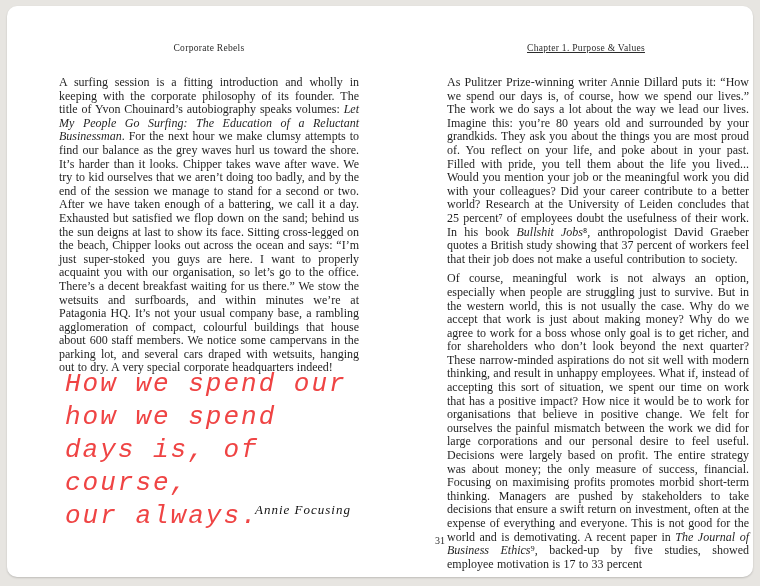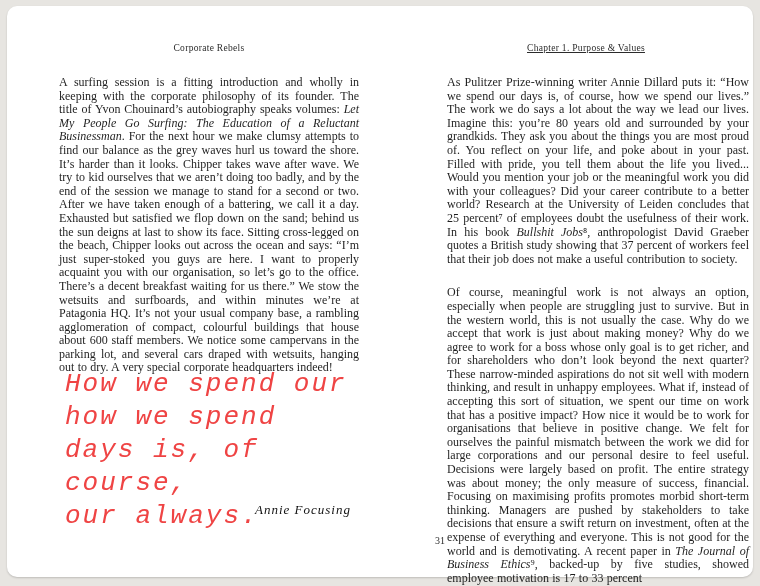--- a/index.html
+++ b/index.html
@@ -37,21 +37,21 @@
     top: 70px;
     font-size: 12px;
     line-height: 13.6px;
     text-align: justify;
     color: #1f1f1f;
     word-spacing: 0.3px;
   }
   .body-col.left  { left: 52px;  width: 300px; }
   .body-col.right { left: 440px; width: 302px; }
   .body-col p { margin: 0; }
-  .body-col p + p { margin-top: 20px; }
+  .body-col p + p { margin-top: 6px; }
   .body-col i { font-style: italic; }
   .quote {
     position: absolute;
     left: 58px; top: 362px;
     width: 320px;
     font-family: Liberation Mono, monospace;
     font-style: italic;
     font-size: 26px;
     line-height: 33px;
     color: #ef4444;

